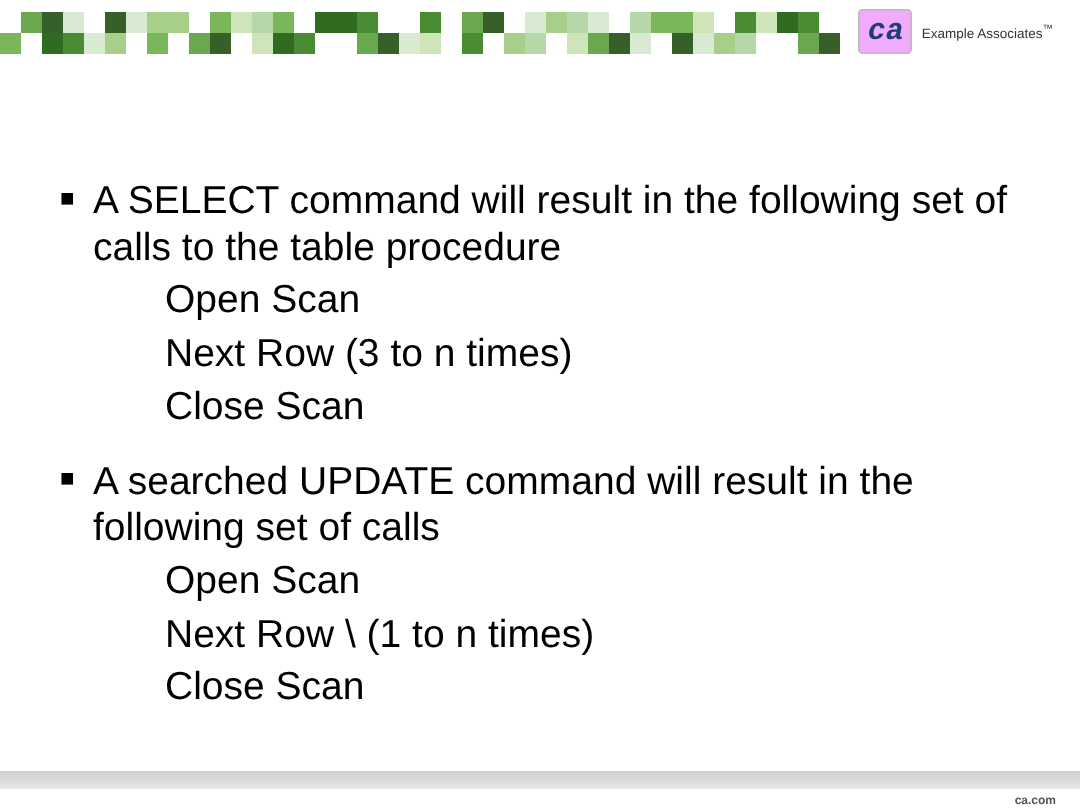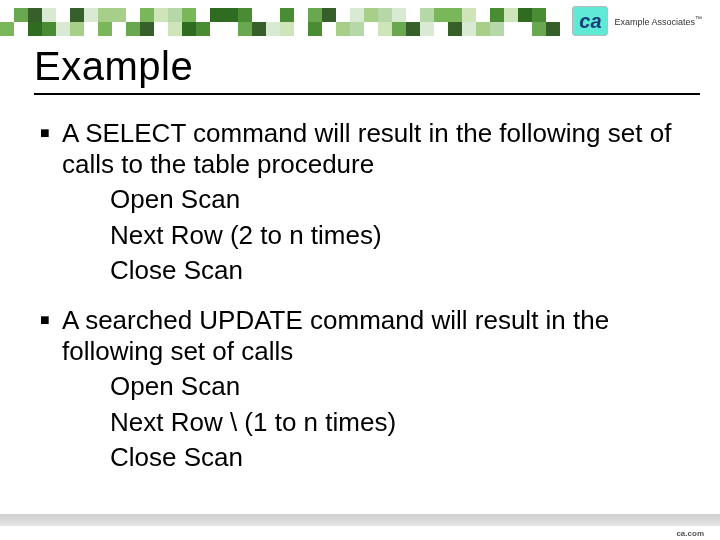--- a/index.html
+++ b/index.html
@@ -2,21 +2,21 @@
 <html><head>
 <meta charset="utf-8">
 <style>
   html,body{margin:0;padding:0;width:720px;height:540px;background:#fff;font-family:Arial,Helvetica,sans-serif;color:#000;overflow:hidden;}
   .slide{position:relative;width:720px;height:540px;}
   
   .band{position:absolute;top:8px;left:0;width:720px;height:28px;}
   .band .row{display:flex;height:14px;}
   .band .cell{width:14px;height:14px;}
   .logo{position:absolute;top:6px;right:18px;display:flex;align-items:center;gap:6px;}
-  .logo-mark{width:34px;height:28px;border:1px solid #bbb;border-radius:3px;display:flex;align-items:center;justify-content:center;font-family:Liberation Sans, sans-serif;font-weight:bold;font-style:italic;font-size:20px;color:#1a3d7c;background:#5eead4;}
+  .logo-mark{width:34px;height:28px;border:1px solid #bbb;border-radius:3px;display:flex;align-items:center;justify-content:center;font-family:Liberation Mono, monospace;font-weight:bold;font-style:italic;font-size:20px;color:#1a3d7c;background:#f0abfc;}
   .logo-text{font-size:9px;color:#333;}
   .logo-text sup{font-size:7px;}
   
   .title{position:absolute;top:44px;left:34px;right:20px;font-size:40px;padding-bottom:4px;border-bottom:2px solid #000;letter-spacing:.5px;}
   
   .content{position:absolute;top:118px;left:40px;right:30px;}
   .bullet{display:flex;align-items:flex-start;font-size:26px;line-height:1.18;margin-bottom:4px;}
   .bullet .mk{width:22px;flex:none;font-size:16px;padding-top:6px;}
   .sub{margin-left:70px;font-size:26px;line-height:1.28;margin-bottom:2px;}
   .block1{margin-bottom:18px;}
@@ -115,30 +115,29 @@
       </div>
 </div>
 
 <div class="logo">
   <div class="logo-mark">ca</div>
   <div class="logo-text">
     <span>Example Associates</span><sup>™</sup>
   </div>
 </div>
 
-<div class="title">Example</div>
 
 <div class="content">
   <div class="block1">
     <div class="bullet">
       <span class="mk">■</span>
       <span>A SELECT command will result in the following set of calls to the table procedure</span>
     </div>
     <div class="sub">Open Scan</div>
-    <div class="sub">Next Row (2 to n times)</div>
+    <div class="sub">Next Row (3 to n times)</div>
     <div class="sub">Close Scan</div>
   </div>
   <div>
     <div class="bullet">
       <span class="mk">■</span>
       <span>A searched UPDATE command will result in the following set of calls</span>
     </div>
     <div class="sub">Open Scan</div>
     <div class="sub">Next Row    \   (1 to n times)</div>
     <div class="sub">Close Scan</div>

